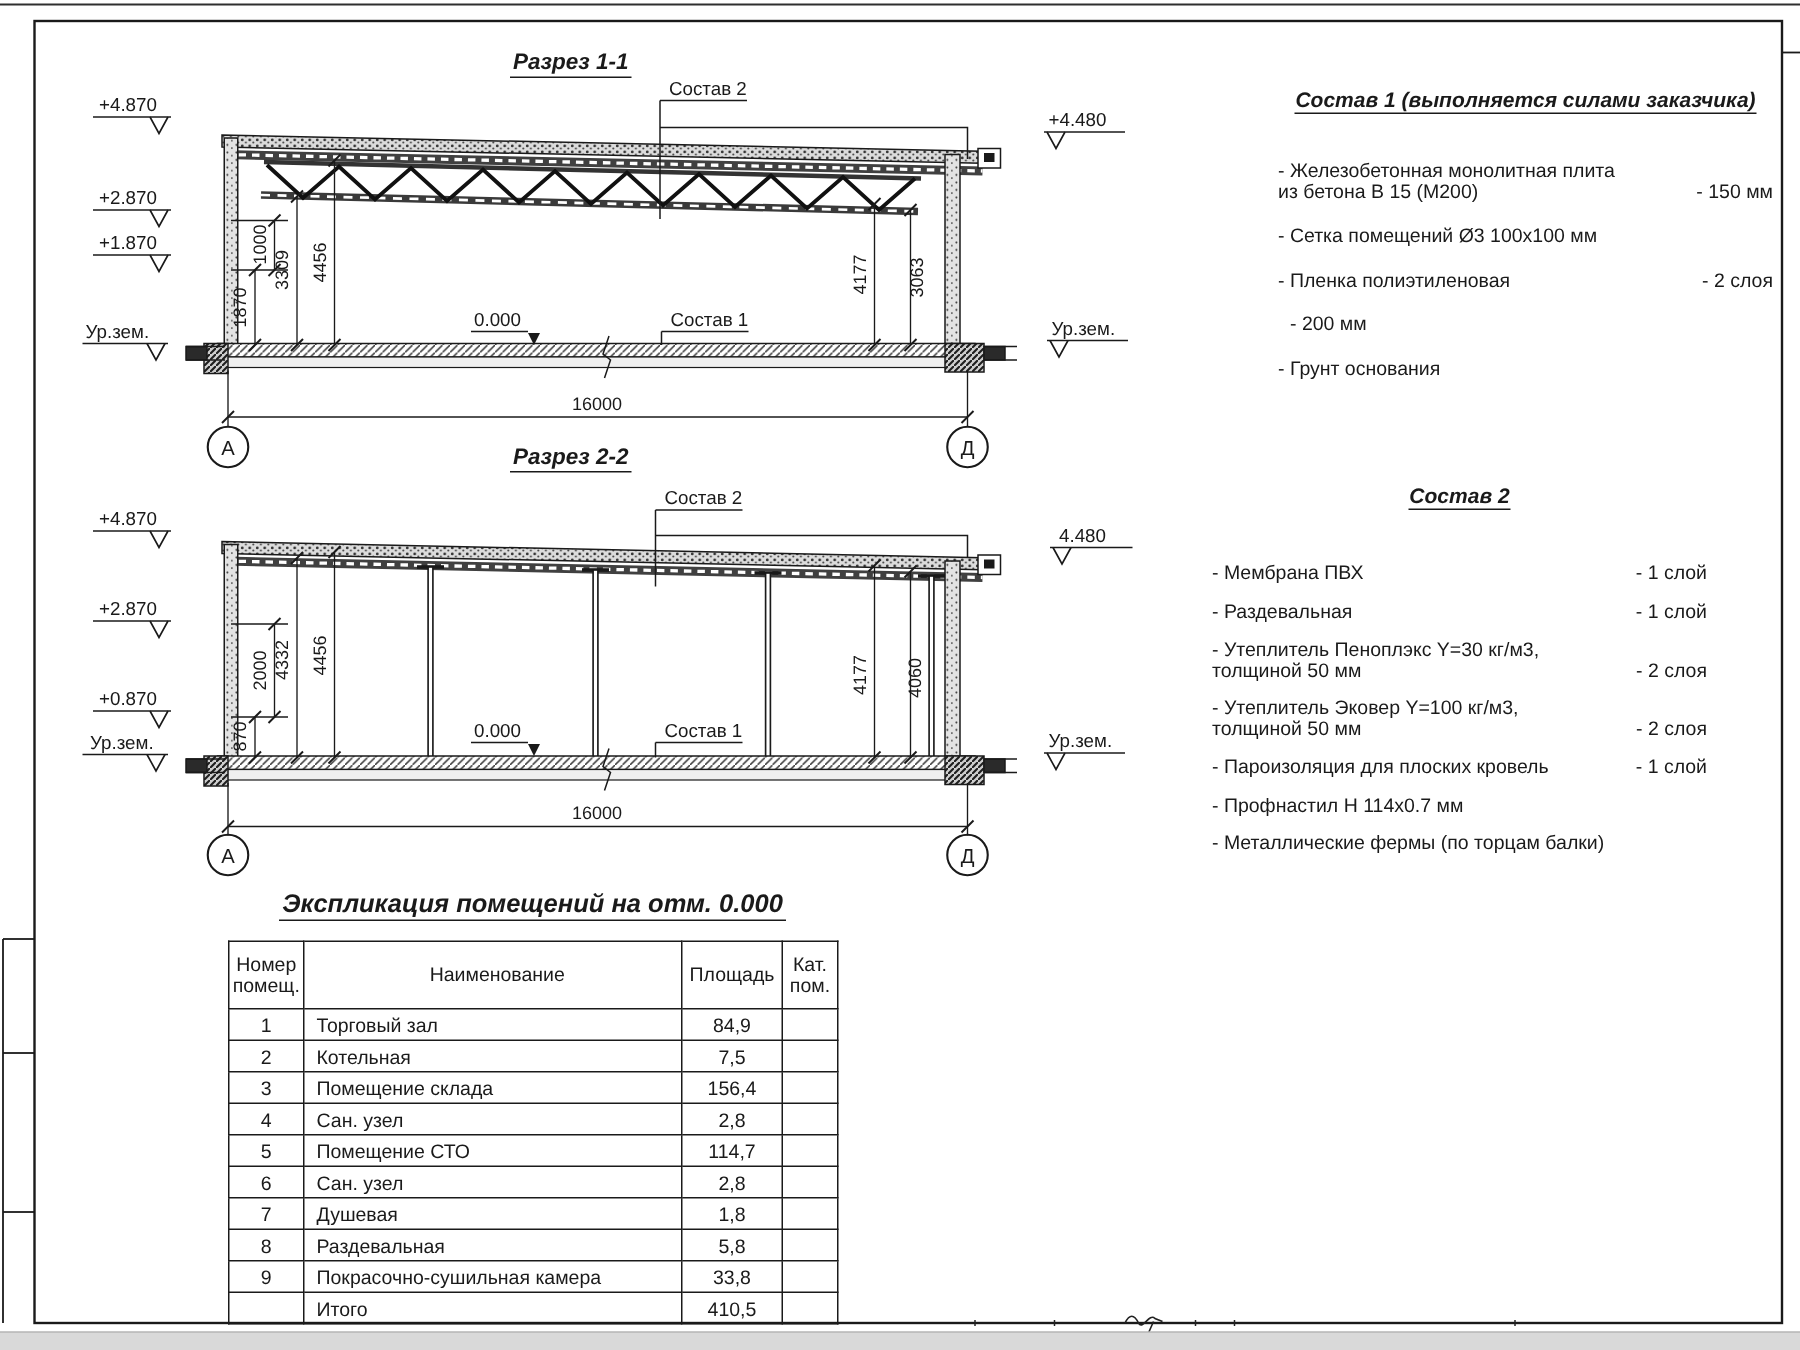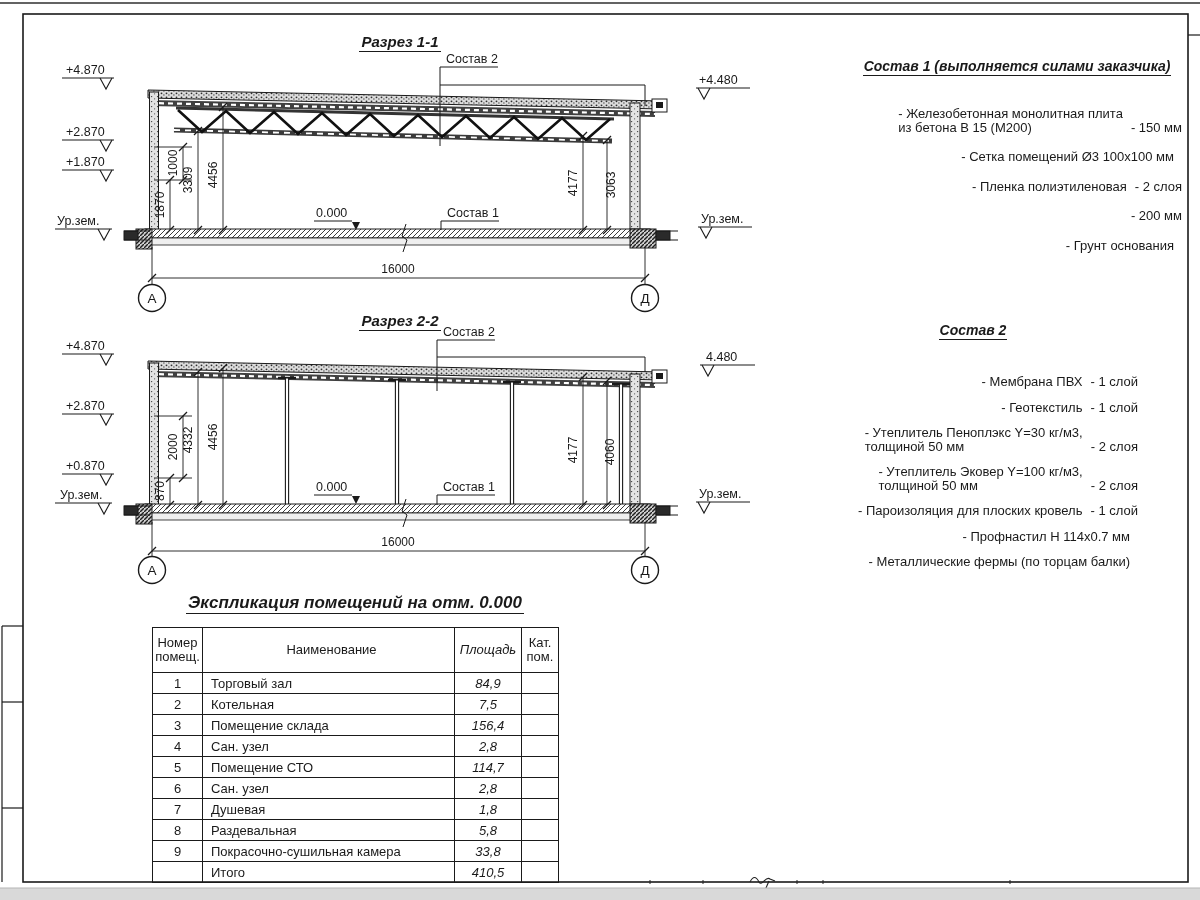--- a/index.html
+++ b/index.html
@@ -5,41 +5,41 @@
   html,body{margin:0;padding:0;background:#fff;}
   #page{position:relative;width:1200px;height:900px;background:#ffffff;overflow:hidden;
         font-family:"Liberation Sans", sans-serif;color:#1a1a1a;}
   .abs{position:absolute;}
   svg{position:absolute;left:0;top:0;}
   svg text{fill:#1a1a1a;font-family:"Liberation Sans",sans-serif;}
   .t-dim{font-size:12px;}
   .t-elev{font-size:12.5px;}
   .t-lbl{font-size:12.5px;}
   .t-axis{font-size:13.5px;}
-  .sec-title{font-style:italic;font-size:15px;font-weight:bold;text-align:center;}
+  .sec-title{font-style:italic;font-size:15px;font-weight:bold;text-align:left;}
   .sec-title span{border-bottom:1.4px solid #1a1a1a;padding:0 2px 1px 2px;}
   .tbl-title{font-style:italic;font-size:17px;font-weight:bold;text-align:center;}
   .tbl-title span{border-bottom:1.4px solid #1a1a1a;padding:0 2px 1px 2px;}
   .list{width:330px;}
   .list-title{font-style:italic;font-size:14px;font-weight:bold;text-align:center;margin-bottom:33px;}
   .list-title span{border-bottom:1.3px solid #1a1a1a;padding:0 1px 1px 1px;}
   .list2 .list-title{margin-bottom:37px;}
-  .li{display:flex;justify-content:flex-end;align-items:flex-end;margin-bottom:16px;}
+  .li{display:flex;justify-content:space-between;align-items:flex-end;margin-bottom:16px;}
   .list2 .li{margin-bottom:12px;}
   .li-name{font-size:13px;line-height:13.5px;white-space:pre-line;}
   .li-val{font-size:13px;line-height:13.5px;white-space:nowrap;padding-left:8px;}
   table.expl{position:absolute;left:152px;top:627px;border-collapse:collapse;table-layout:fixed;
              border:1.6px solid #1a1a1a;}
   table.expl td,table.expl th{border:1px solid #1a1a1a;font-size:13px;font-weight:normal;
              padding:0 2px;overflow:hidden;}
   table.expl th{height:44px;text-align:center;white-space:pre-line;line-height:14px;}
   table.expl td{height:20px;}
   .c-num{width:45px;text-align:center;}
   .c-name{width:241px;text-align:left;padding-left:8px !important;}
-  .c-area{width:62px;text-align:center;font-style:italic;}
+  .c-area{width:62px;text-align:center;}
   .c-cat{width:32px;text-align:center;}
 </style>
 </head>
 <body>
 
 <div id="page">
 
 <svg width="1200" height="900" viewBox="0 0 1200 900">
   <defs>
     <pattern id="dots" width="5" height="4" patternUnits="userSpaceOnUse">
@@ -309,21 +309,21 @@
     <text class="t-dim" transform="rotate(-90 614 452)" x="614" y="452" text-anchor="middle">4060</text>
     <text class="t-dim" x="398" y="546" text-anchor="middle">16000</text>
     <text class="t-axis" x="152" y="575" text-anchor="middle">А</text>
     <text class="t-axis" x="645" y="575" text-anchor="middle">Д</text>
   </g>
 </svg>
 
 <div class="abs sec-title" style="left:340px;top:33px;width:120px;">
   <span>Разрез 1-1</span>
 </div>
-<div class="abs sec-title" style="left:340px;top:312px;width:120px;">
+<div class="abs sec-title" style="left:340px;top:296px;width:120px;">
   <span>Разрез 2-2</span>
 </div>
 
 <div class="abs list" style="left:808px;top:58px;margin-left:44px;">
   <div class="list-title"><span>Состав 1 (выполняется силами заказчика)</span></div>
   <div class="li">
     <div class="li-name">- Железобетонная  монолитная плита
 из бетона В 15 (М200)</div>
     <div class="li-val">- 150 мм</div>
   </div>
@@ -344,21 +344,21 @@
   </div>
 </div>
 
 <div class="abs list list2" style="left:808px;top:322px;">
   <div class="list-title"><span>Состав 2</span></div>
   <div class="li">
     <div class="li-name">- Мембрана ПВХ</div>
     <div class="li-val">- 1 слой</div>
   </div>
   <div class="li">
-    <div class="li-name">- Геотекстиль</div>
+    <div class="li-name">- Раздевальная</div>
     <div class="li-val">- 1 слой</div>
   </div>
   <div class="li">
     <div class="li-name">- Утеплитель Пеноплэкс Y=30 кг/м3,
 толщиной 50 мм</div>
     <div class="li-val">- 2 слоя</div>
   </div>
   <div class="li">
     <div class="li-name">- Утеплитель Эковер Y=100 кг/м3,
 толщиной 50 мм</div>

